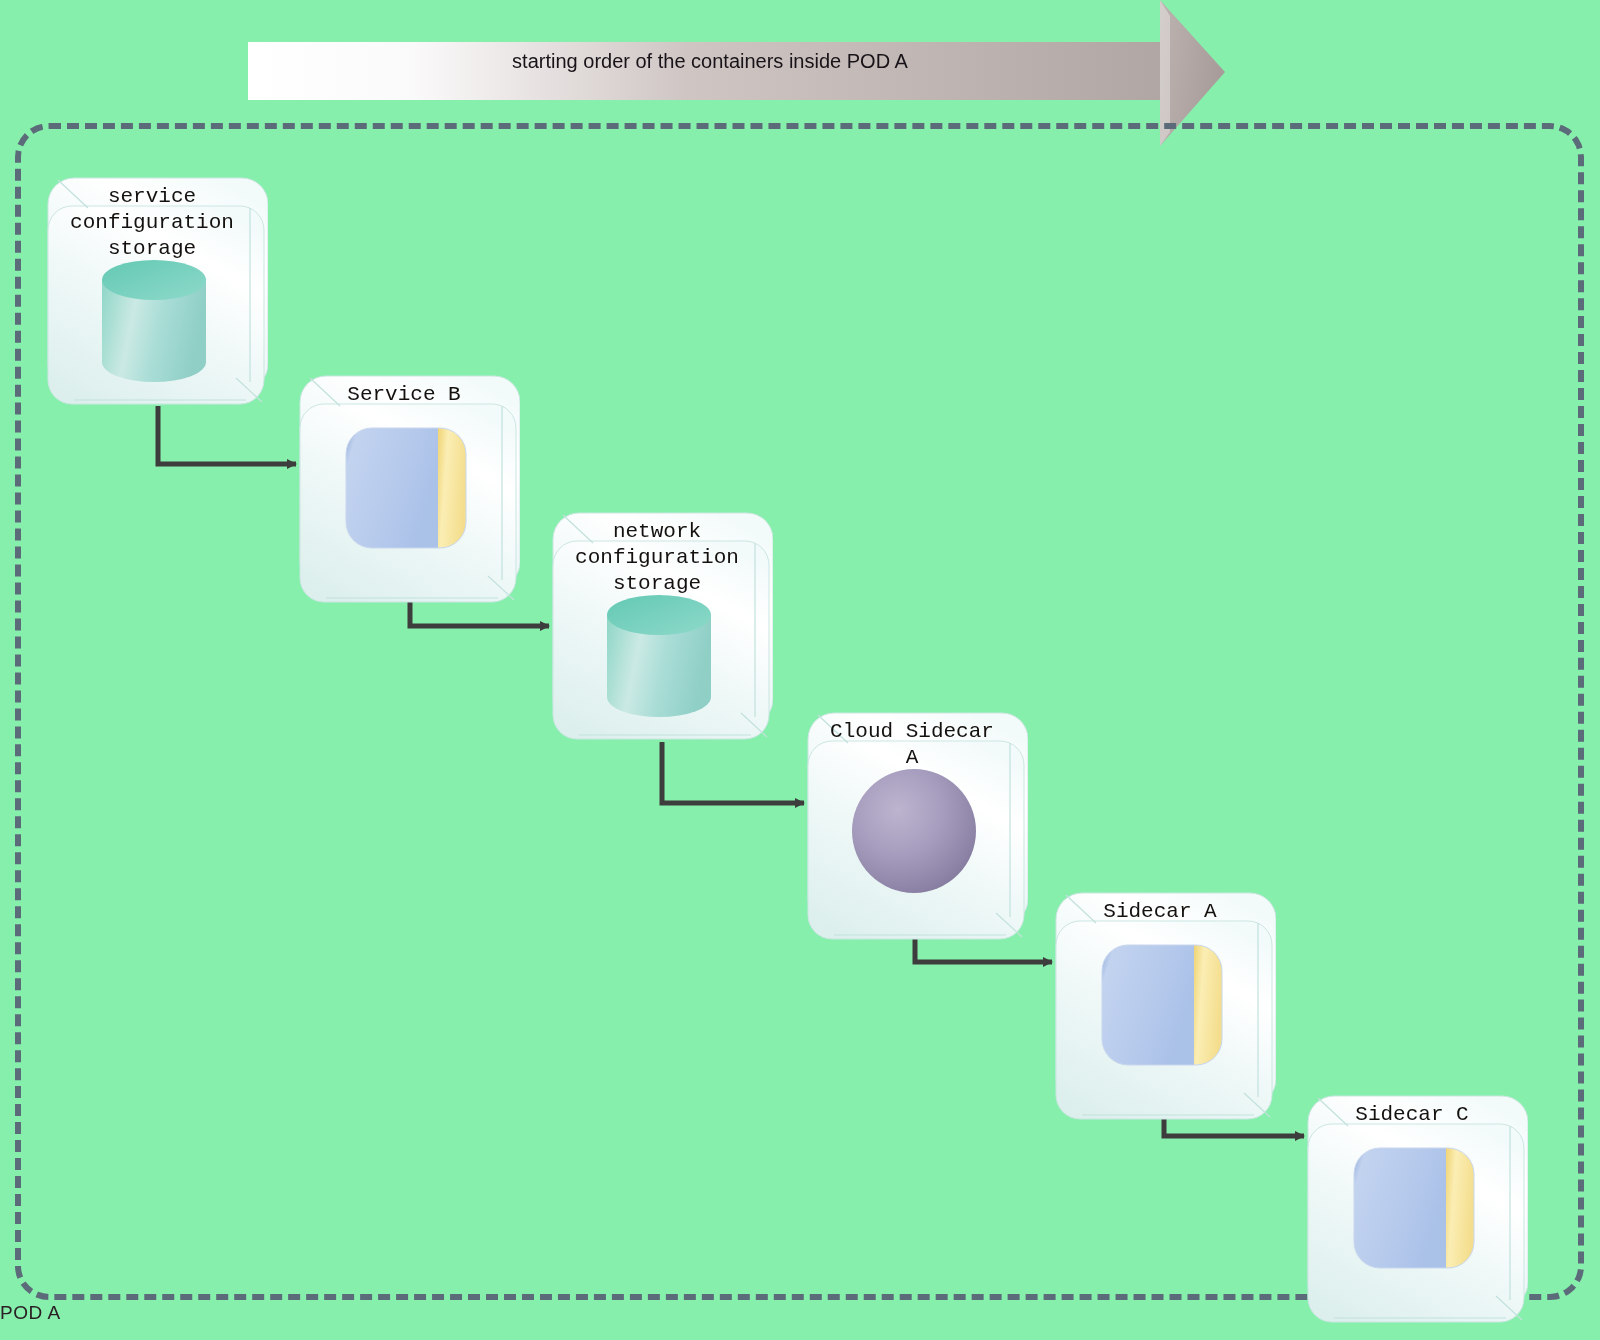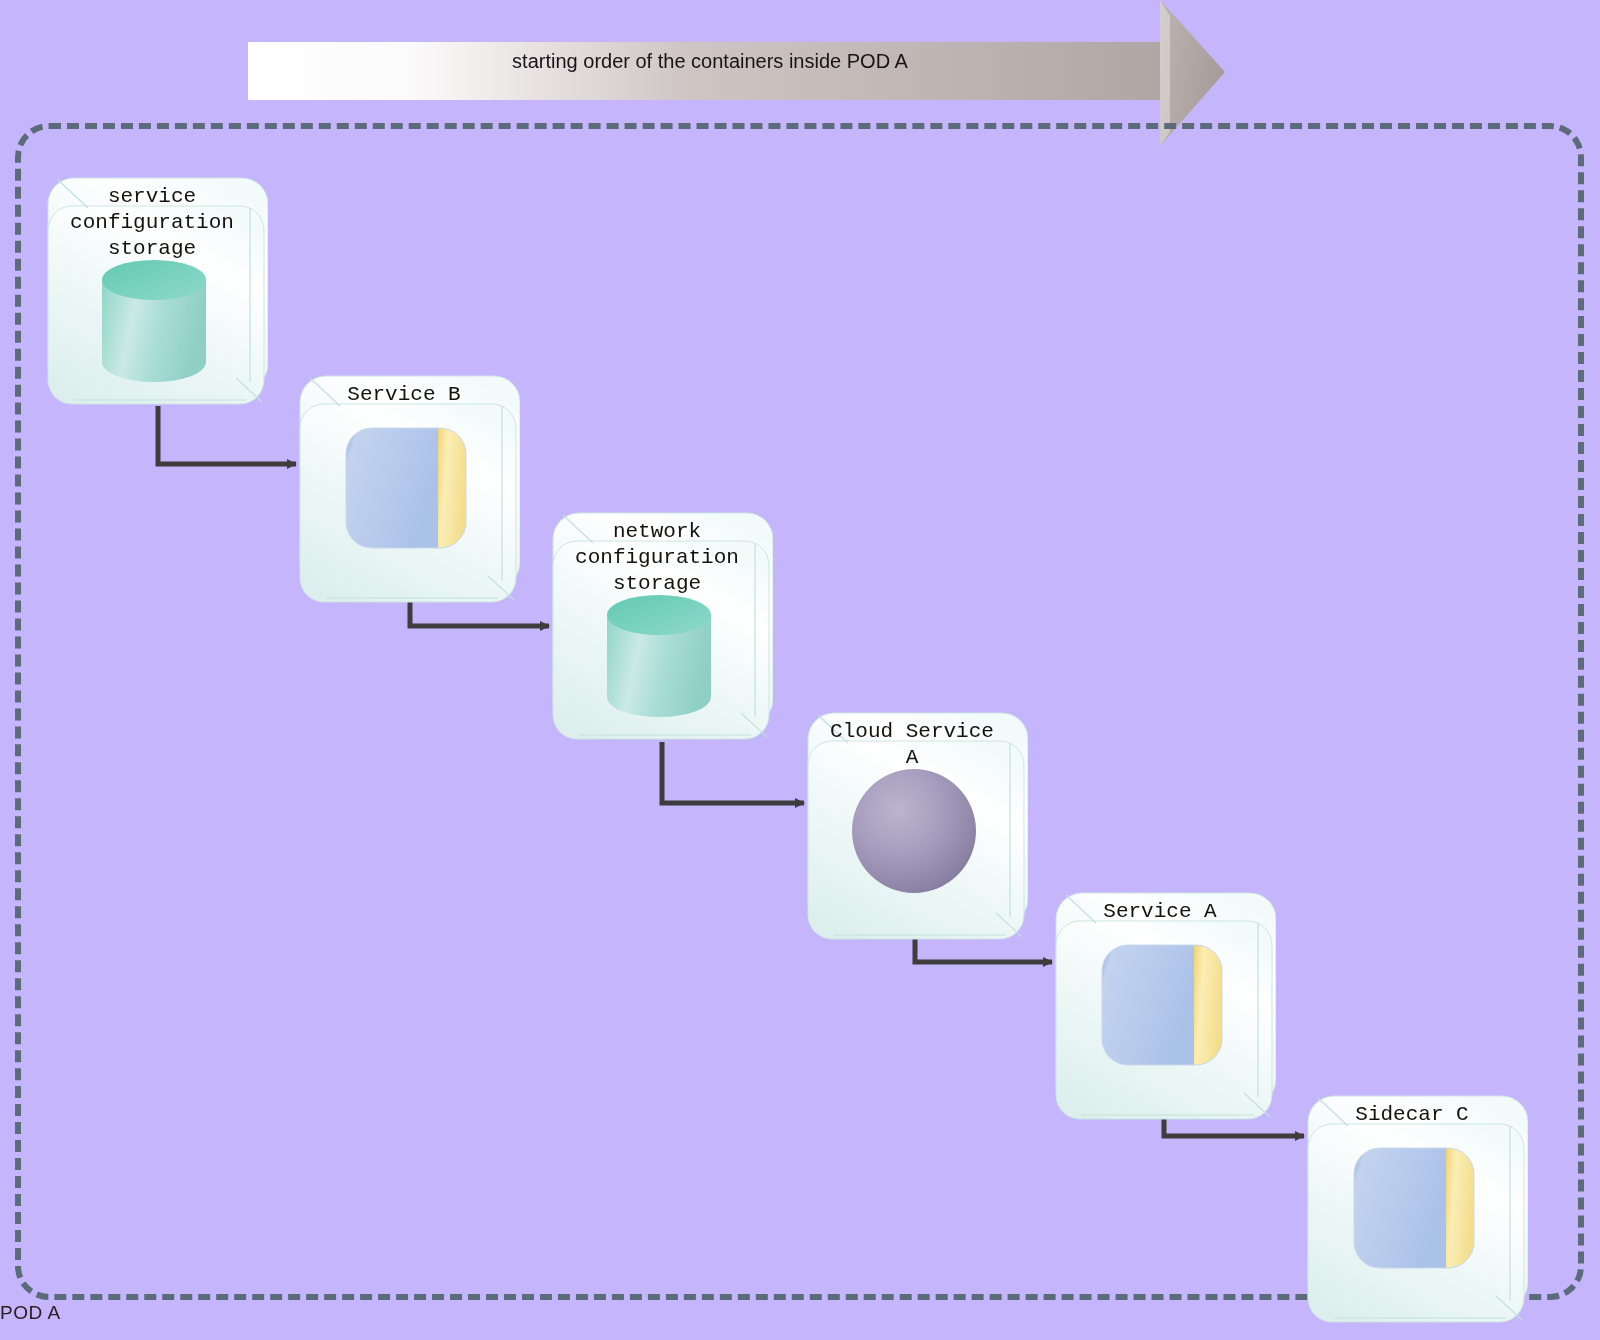--- a/index.html
+++ b/index.html
@@ -1,17 +1,17 @@
 <!DOCTYPE html>
 <html><head>
 <meta charset="utf-8">
 <style>
   html,body{margin:0;padding:0;background:#000;}
   body{width:1600px;height:1340px;overflow:hidden;font-family:"Liberation Sans",sans-serif;}
-  #canvas{position:relative;width:1600px;height:1340px;background:#c4b5fd;}
+  #canvas{position:relative;width:1600px;height:1340px;background:#86efac;}
 
   
   #pod-boundary{
     position:absolute;left:15px;top:123px;width:1569px;height:1177px;
     border:6px dashed #5c6b79;border-radius:34px;box-sizing:border-box;
   }
   #pod-label{
     position:absolute;left:0;top:1302px;width:1600px;text-align:left;
     font-size:19px;color:#2a2024;letter-spacing:.5px;
   }
@@ -208,21 +208,21 @@
         <path d="M18,28 h168 a26,26 0 0 1 26,26 v160 a26,26 0 0 1 -26,26 h-168 a26,26 0 0 1 -26,-26 v-160 a26,26 0 0 1 26,-26 z" transform="translate(16,0)" fill="url(#boxg1)" stroke="#cbe6e2" stroke-width="1"></path>
         <path d="M8,56 h168 a24,24 0 0 1 24,24 v150 a24,24 0 0 1 -24,24 h-168 a24,24 0 0 1 -24,-24 v-150 a24,24 0 0 1 24,-24 z" transform="translate(24,0)" fill="url(#boxg1)" stroke="#cbe6e2" stroke-width="1"></path>
         <g stroke="#c2e1dc" stroke-width="1.2" fill="none">
           <path d="M18,30 L48,58"></path>
             <path d="M210,58 L210,232"></path>
           <path d="M196,228 L222,252"></path>
             <path d="M34,250 L206,250"></path>
         </g>
       </svg>
     </div>
-    <div class="title">Cloud Service A</div>
+    <div class="title">Cloud Sidecar A</div>
     <div class="glyph" style="top:82px;">
       <svg width="128" height="128" viewBox="0 0 128 128" xmlns="http://www.w3.org/2000/svg">
         <defs>
           <radialGradient id="sph" cx="0.37" cy="0.33" r="0.78">
             <stop offset="0%" stop-color="#bdb4cf"></stop>
             <stop offset="45%" stop-color="#a79ebf"></stop>
             <stop offset="85%" stop-color="#8b82a5"></stop>
             <stop offset="100%" stop-color="#7d7497"></stop>
           </radialGradient>
         </defs>
@@ -237,21 +237,21 @@
         <path d="M18,28 h168 a26,26 0 0 1 26,26 v160 a26,26 0 0 1 -26,26 h-168 a26,26 0 0 1 -26,-26 v-160 a26,26 0 0 1 26,-26 z" transform="translate(16,0)" fill="url(#boxg1)" stroke="#cbe6e2" stroke-width="1"></path>
         <path d="M8,56 h168 a24,24 0 0 1 24,24 v150 a24,24 0 0 1 -24,24 h-168 a24,24 0 0 1 -24,-24 v-150 a24,24 0 0 1 24,-24 z" transform="translate(24,0)" fill="url(#boxg1)" stroke="#cbe6e2" stroke-width="1"></path>
         <g stroke="#c2e1dc" stroke-width="1.2" fill="none">
           <path d="M18,30 L48,58"></path>
             <path d="M210,58 L210,232"></path>
           <path d="M196,228 L222,252"></path>
             <path d="M34,250 L206,250"></path>
         </g>
       </svg>
     </div>
-    <div class="title">Service A</div>
+    <div class="title">Sidecar A</div>
     <div class="glyph" style="top:78px;">
       <svg width="124" height="124" viewBox="0 0 124 124" xmlns="http://www.w3.org/2000/svg">
         <g clip-path="url(#scclip)">
           <rect x="2" y="2" width="92" height="120" fill="url(#scblue)"></rect>
           <rect x="94" y="2" width="28" height="120" fill="url(#scyell)"></rect>
         </g>
         <rect x="2" y="2" width="120" height="120" rx="26" fill="none" stroke="#c9d7ee" stroke-width="1"></rect>
       </svg>
     </div>
   </div>

